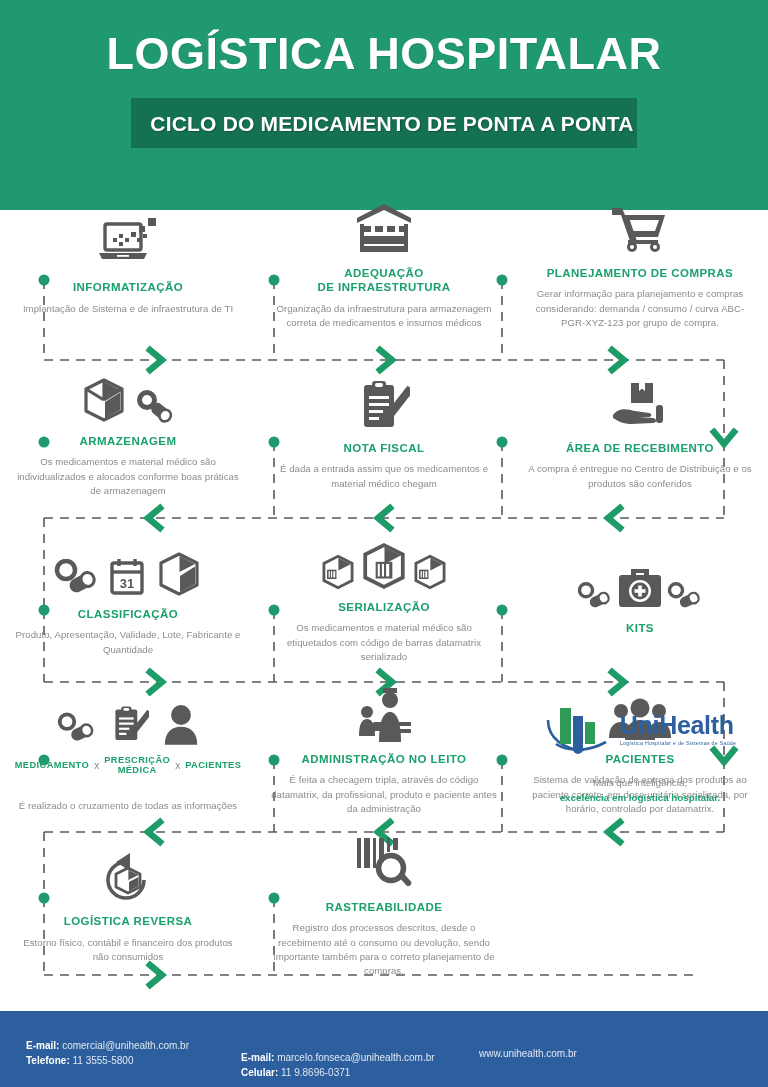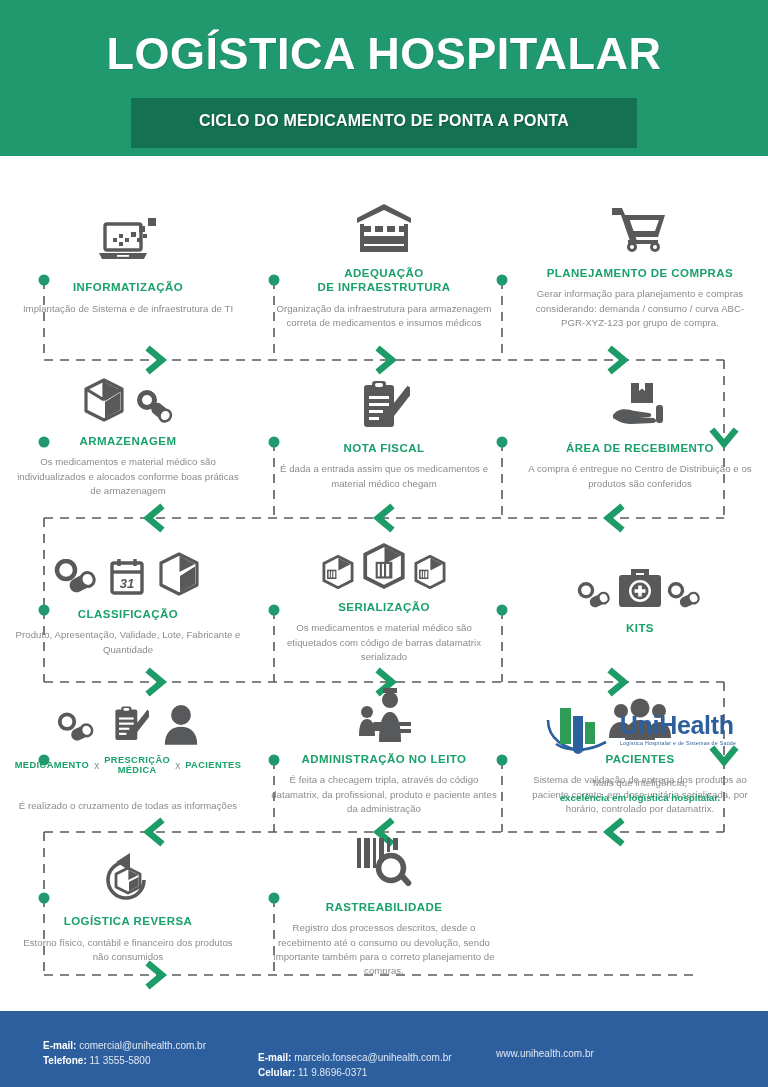--- a/index.html
+++ b/index.html
@@ -5,37 +5,37 @@
   * { margin:0; padding:0; box-sizing:border-box; }
   html,body{ background:#ffffff; }
   body{
     width:768px; height:1087px; position:relative; overflow:hidden;
     font-family:"Liberation Sans", sans-serif;
     color:#808285;
   }
 
   
   .header{
-    position:absolute; left:0; top:0; width:768px; height:156px;
+    position:absolute; left:0; top:0; width:768px; height:210px;
     background:#20996f;
   }
   .header-title{
     position:absolute; left:0; top:28px; width:768px;
     text-align:center;
     font-size:45px; font-weight:bold; letter-spacing:0.5px;
     color:#ffffff;
     text-shadow:1px 1px 0 rgba(0,0,0,0.10);
   }
   .header-sub-box{
     position:absolute; left:131px; top:98px; width:506px; height:50px;
     background:#147152;
   }
   .header-sub{
-    position:absolute; left:0; top:14px; width:506px; text-align:center;
-    font-size:16px; font-weight:bold; letter-spacing:0.2px; color:#ffffff;
+    position:absolute; left:8px; top:14px; width:506px; text-align:center;
+    font-size:21px; font-weight:bold; letter-spacing:0.2px; color:#ffffff;
     text-shadow:1px 1px 1px rgba(0,0,0,0.25);
   }
 
   
   .flow-layer{
     position:absolute; left:0; top:180px; width:768px; height:830px;
     pointer-events:none;
   }
   .flow-layer svg{ display:block; }
 
@@ -43,21 +43,21 @@
   .grid{ position:absolute; left:0; top:180px; width:768px; }
   .row{ position:absolute; left:0; width:768px; display:flex;align-items:center; }
   .cell{ width:256px; position:relative; text-align:center; padding:0 14px; }
   .cell.wide{ padding:0 8px; }
 
   .icon-box{
     height:62px; display:flex; align-items:flex-end; justify-content:center;
     margin-bottom:10px;
   }
   .icon-box svg{ display:block; }
-  .icon-row{ display:flex; align-items:flex-end; justify-content:center; gap:10px;font-style:italic; }
+  .icon-row{ display:flex; align-items:flex-end; justify-content:center; gap:10px; }
 
   .card-title{
     color:#1aa06a; font-weight:bold; font-size:11.5px;
     letter-spacing:0.45px; line-height:1.25; margin-bottom:7px;
   }
   .card-desc{
     color:#8a8c8e; font-size:9.6px; line-height:1.48; letter-spacing:0.05px;
   }
 
   
@@ -85,21 +85,21 @@
   
   .footer{
     position:absolute; left:0; bottom:0; width:768px; height:76px;
     background:#2d5f9e;
   }
   .footer-inner{
     position:absolute; left:0; top:22px; width:768px; height:40px;
     display:flex; align-items:center;
   }
   .fcol{ color:#ffffff; font-size:10px; line-height:1.55; }
-  .fcol1{ margin-left:43px; width:215px; }
+  .fcol1{ margin-left:26px; width:215px; }
   .fcol2{ width:230px;margin-top:24px; }
   .fcol3{ flex:1; text-align:left; padding-left:8px; color:#dfe7f2; font-size:10px;}
   .fcol b{ font-weight:bold; color:#ffffff; }
   .fcol .v{ color:#dfe7f2; }
 </style>
 </head>
 <body>
 
 <div class="header">
   <div class="header-title">LOGÍSTICA HOSPITALAR</div>

